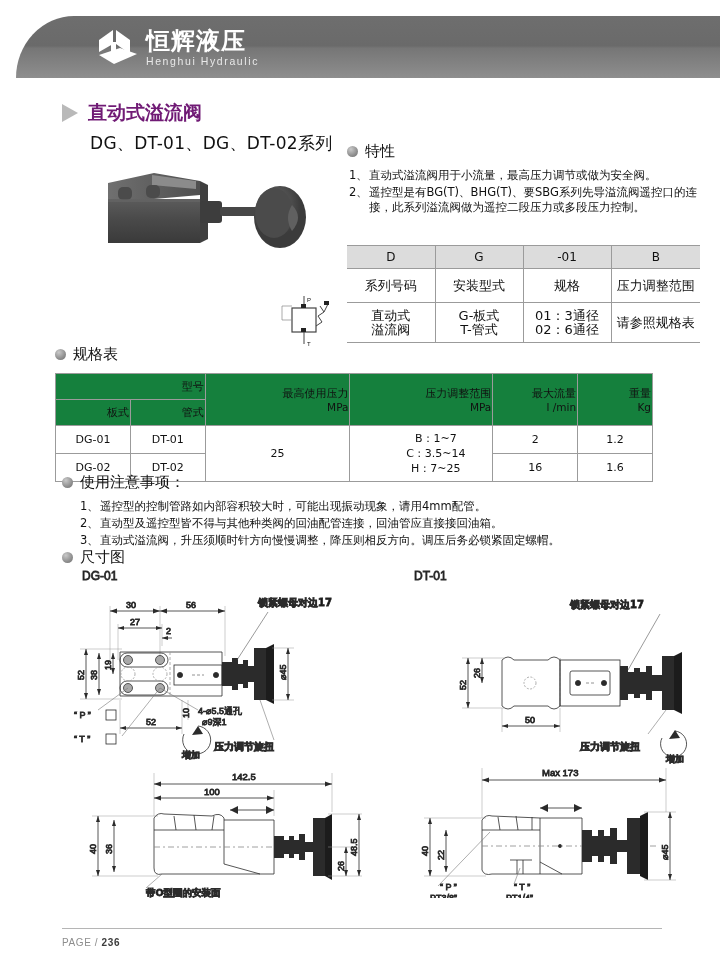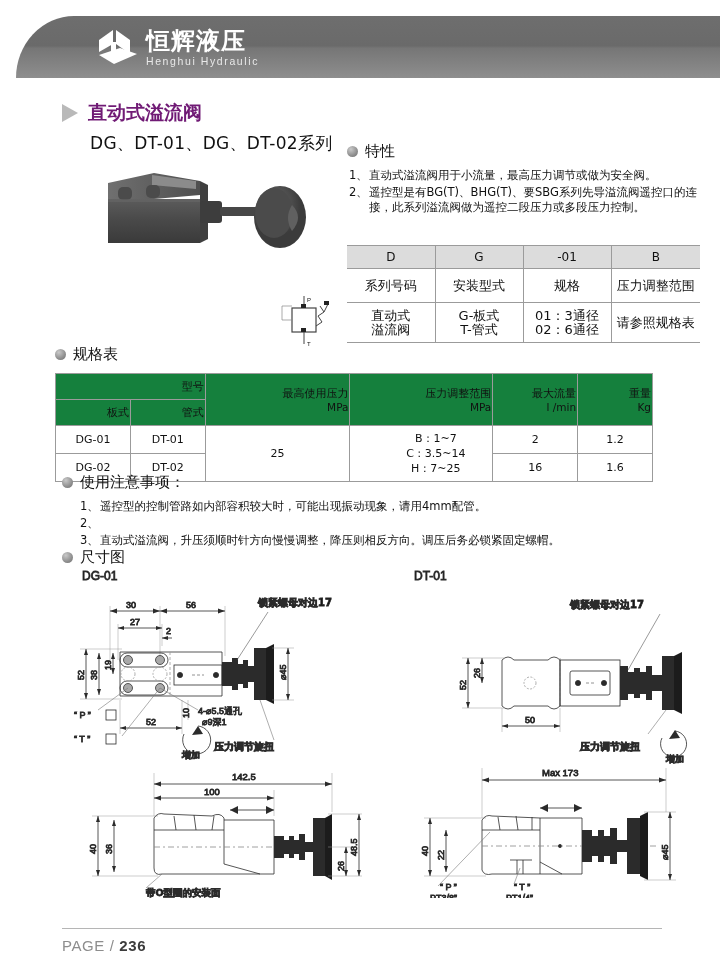--- a/index.html
+++ b/index.html
@@ -108,21 +108,21 @@
 
   
   .dim-block { position:absolute; left:62px; top:548px; width:645px; }
   .dwg-area { position:absolute; left:62px; top:568px; width:648px; height:330px; }
   svg text { font-family:"Liberation Sans", sans-serif; fill:#111; }
   .cn text, text.cn { font-family:"DejaVu Sans", sans-serif; font-weight:bold; }
 
   
   .footer { position:absolute; left:62px; top:928px; width:600px; }
   .footer-line { width:600px; height:1px; background:#b5b5b5; }
-  .footer-txt { margin-top:8px; font-size:15px; letter-spacing:.6px; color:#8d8d8d; }
+  .footer-txt { margin-top:8px; font-size:10px; letter-spacing:.6px; color:#8d8d8d; }
   .footer-txt b { color:#3c3c3c; font-weight:bold; }
 </style>
 </head>
 <body>
 
 <div class="header-wrap">
   <div class="header-bar"></div>
   <div class="header-curve">
     <div class="header-curve-in"></div>
   </div>
@@ -302,20 +302,21 @@
     <div class="bullet"></div>
     <div class="sec-title">使用注意事项：</div>
   </div>
   <div class="notes-list">
     <div class="note-item">
       <div class="note-num">1、</div>
       <div>遥控型的控制管路如内部容积较大时，可能出现振动现象，请用4mm配管。</div>
     </div>
     <div class="note-item">
       <div class="note-num">2、</div>
+      <div>直动型及遥控型皆不得与其他种类阀的回油配管连接，回油管应直接接回油箱。</div>
     </div>
     <div class="note-item">
       <div class="note-num">3、</div>
       <div>直动式溢流阀，升压须顺时针方向慢慢调整，降压则相反方向。调压后务必锁紧固定螺帽。</div>
     </div>
   </div>
 </div>
 
 <div class="dim-block">
   <div class="sec-head">

